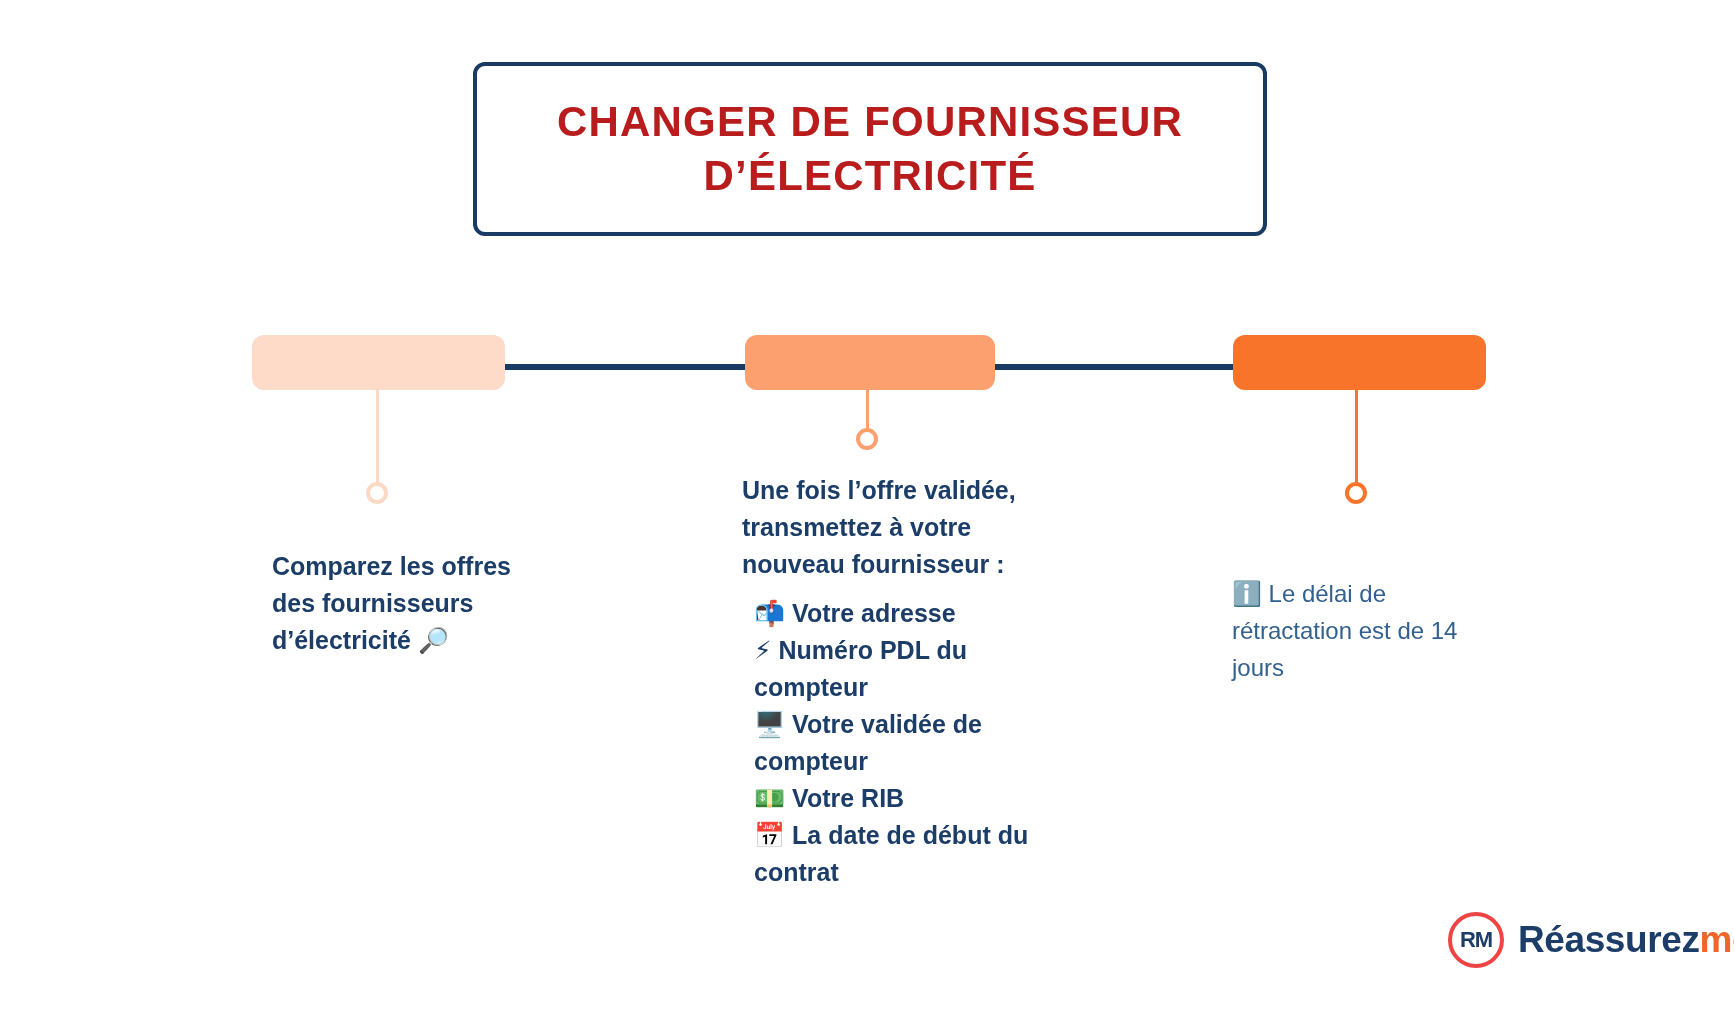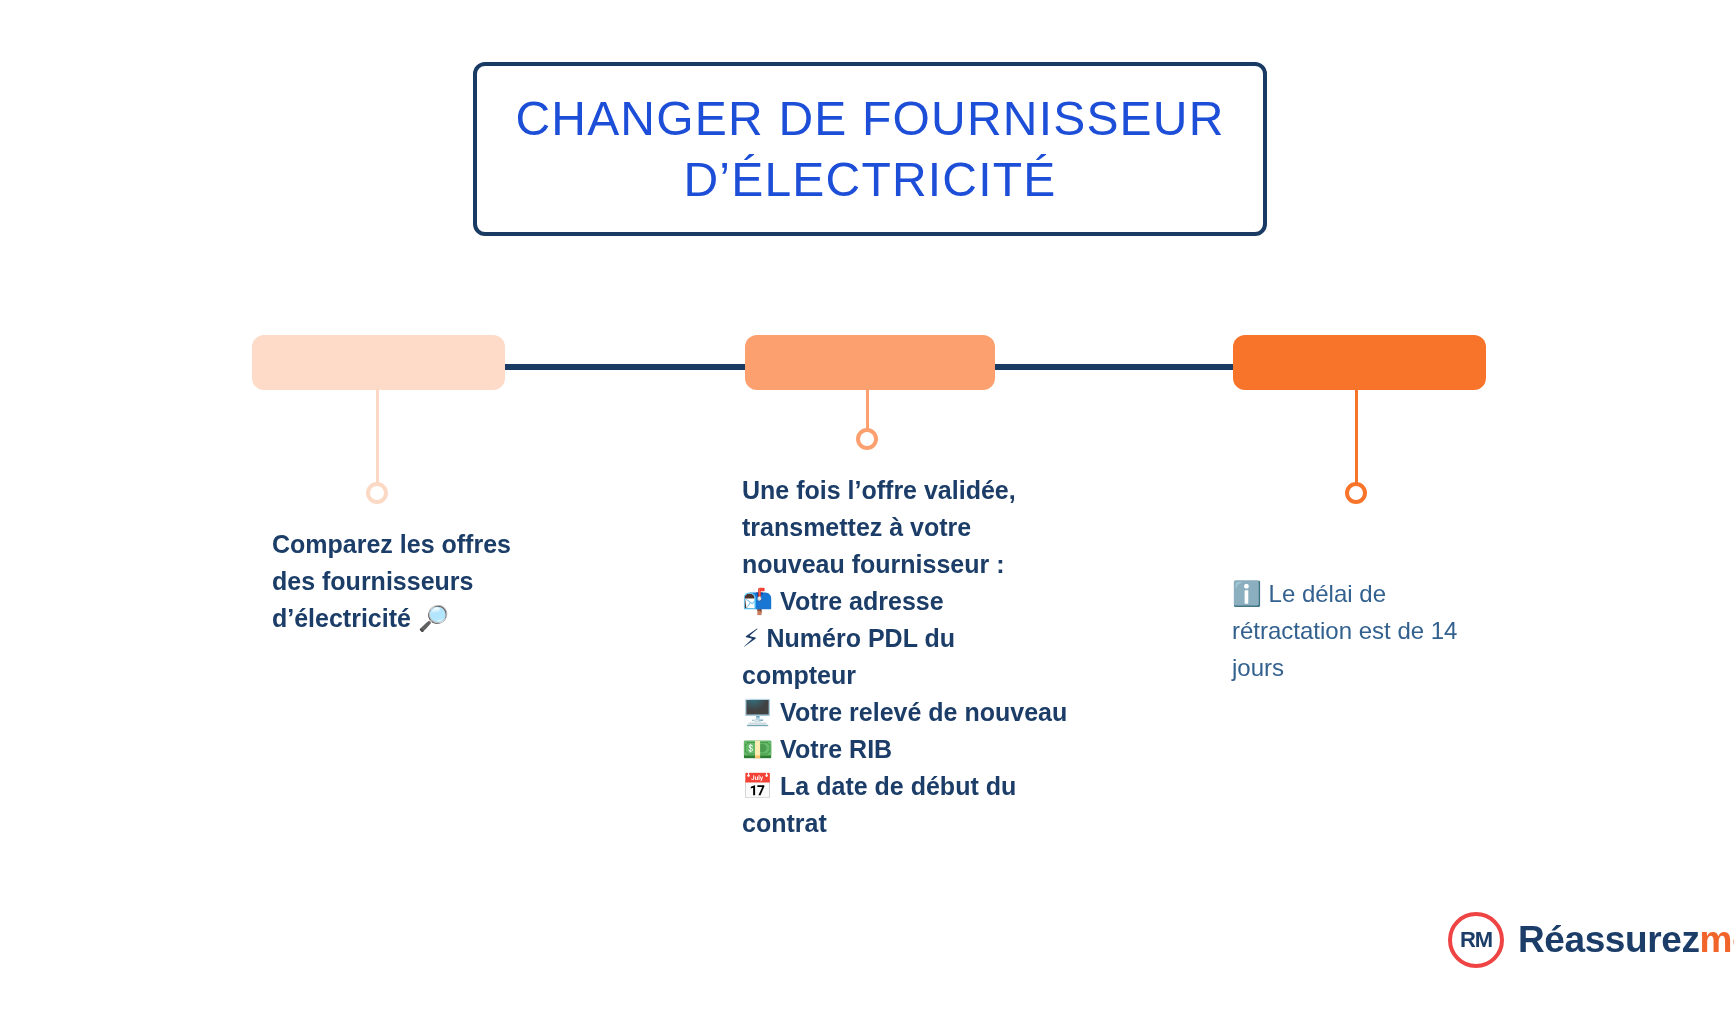--- a/index.html
+++ b/index.html
@@ -25,23 +25,23 @@
     height: 174px;
     box-sizing: border-box;
     border: 4px solid #183A63;
     border-radius: 12px;
     background: #ffffff;
     display: flex;
     align-items: center;
     justify-content: center;
   }
   #title-text {
-    color: #1d4ed8;
-    font-size: 48px;
-    font-weight: normal;
+    color: #b91c1c;
+    font-size: 42px;
+    font-weight: bold;
     letter-spacing: 1.2px;
     line-height: 1.28;
     text-align: center;
     text-transform: uppercase;
     white-space: pre-line;
   }
 
   
   #timeline {
     position: absolute;
@@ -86,33 +86,33 @@
   #stem-2 { left: 866px; top: 388px; height: 48px; background: #FCA070; }
   #node-2 { left: 856px; top: 428px; border: 4px solid #FCA070; }
   #stem-3 { left: 1355px; top: 388px; height: 100px; background: #F8742A; }
   #node-3 { left: 1345px; top: 482px; border: 4px solid #F8742A; }
 
   
   .column {
     position: absolute;
     color: #1B3D68;
   }
-  #col-1 { left: 272px; top: 526px; width: 260px; }
+  #col-1 { left: 272px; top: 548px; width: 260px; }
   #col-2 { left: 742px; top: 472px; width: 330px; }
   #col-3 { left: 1232px; top: 528px; width: 270px; }
 
   .col-heading {
     font-size: 25px;
     font-weight: bold;
     line-height: 1.48;
     color: #1B3D68;
     margin: 0;
   }
   .col-list {
-    margin: 0;
+    margin: 12px;
     padding: 0;
     list-style: none;
   }
   .col-list li {
     font-size: 25px;
     font-weight: bold;
     line-height: 1.48;
     color: #1B3D68;
   }
   .emoji {
@@ -192,21 +192,21 @@
     <li>
       <span class="emoji">📬</span>
       <span>Votre adresse</span>
     </li>
     <li>
       <span class="emoji">⚡</span>
       <span>Numéro PDL du compteur</span>
     </li>
     <li>
       <span class="emoji">🖥️</span>
-      <span>Votre relevé de nouveau</span>
+      <span>Votre validée de compteur</span>
     </li>
     <li>
       <span class="emoji">💵</span>
       <span>Votre RIB</span>
     </li>
     <li>
       <span class="emoji">📅</span>
       <span>La date de début du contrat</span>
     </li>
   </ul>

